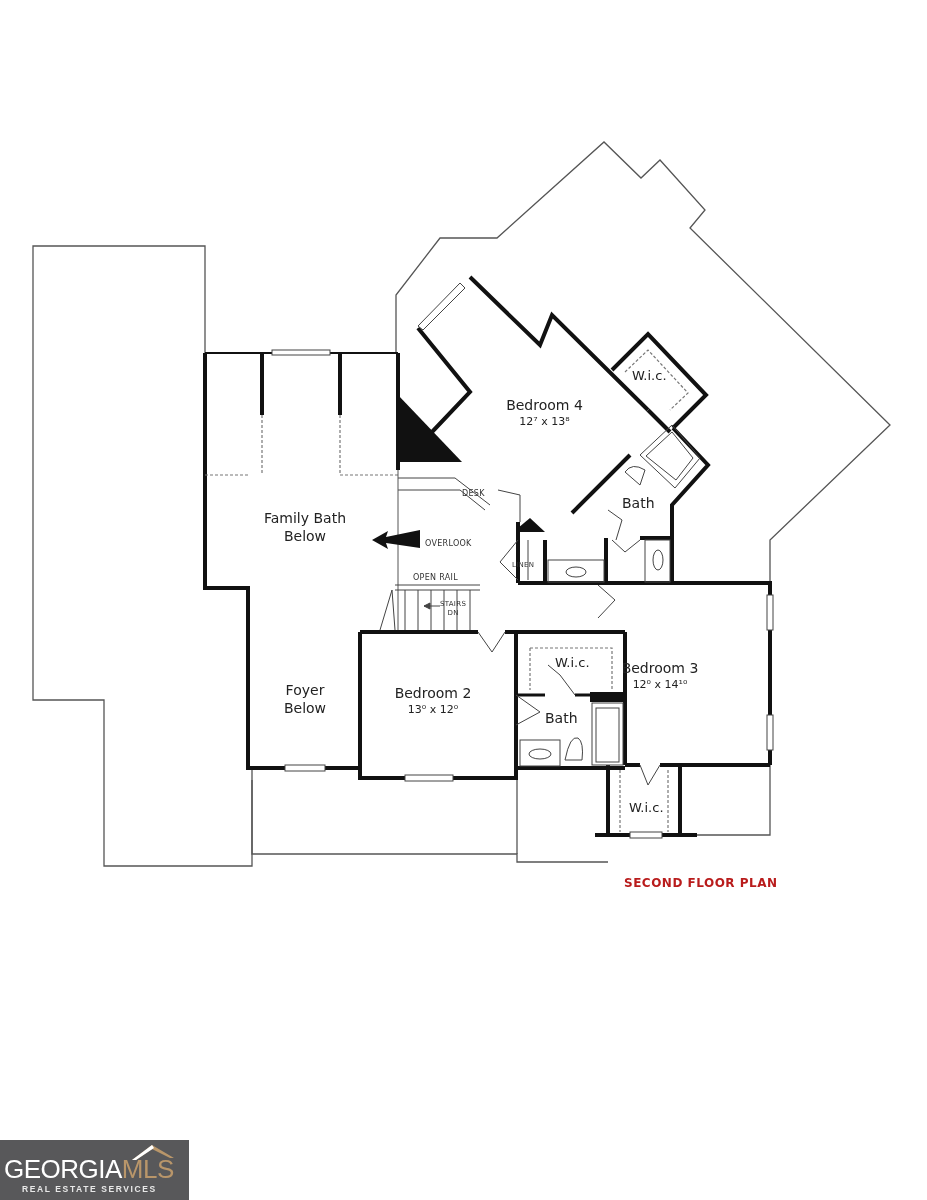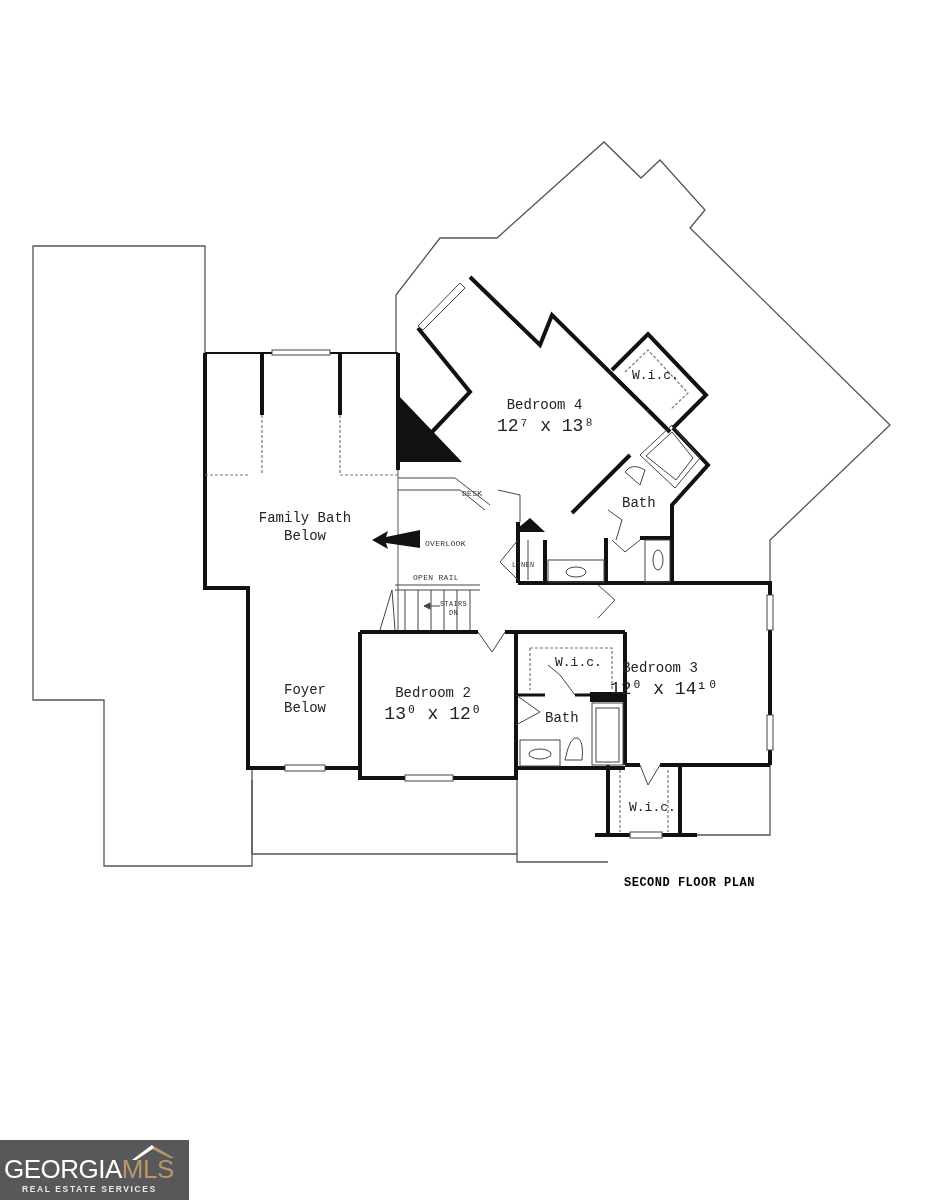--- a/index.html
+++ b/index.html
@@ -1,22 +1,22 @@
 <!DOCTYPE html>
 <html><head>
 <meta charset="utf-8">
 <style>
   html, body { margin:0; padding:0; background:#ffffff; }
   #canvas { position:relative; width:927px; height:1200px; background:#fff; overflow:hidden; font-family:"DejaVu Sans", sans-serif; }
   svg { position:absolute; left:0; top:0; }
-  .lbl { position:absolute; color:#222; text-align:center; white-space:nowrap; line-height:1.25;font-family:Liberation Mono, monospace; }
+  .lbl { position:absolute; color:#222; text-align:center; white-space:nowrap; line-height:1.25; }
   .room { font-size:14px; }
-  .dim { font-size:18px; }
+  .dim { font-size:11px; }
   .small { font-size:8px; letter-spacing:0.3px; color:#333; }
-  .caption { font-size:12px; font-weight:bold; letter-spacing:0.5px; color:#000000; }
+  .caption { font-size:12px; font-weight:bold; letter-spacing:0.5px; color:#b91c1c; }
   .logo { position:absolute; left:0; top:1140px; width:181px; height:60px; background:#58585a;padding-left:8px; }
   .logo-main { position:absolute; left:4px; top:14px; font-size:26px; color:#fff; letter-spacing:-0.5px; font-family:"Liberation Sans", sans-serif; }
   .logo-main span.mls { color:#b9966a; }
   .logo-sub { position:absolute; left:22px; top:44px; font-size:8.5px; color:#e8e8e8; letter-spacing:1.6px; font-weight:bold; font-family:"Liberation Sans", sans-serif; }
   .logo-roof { position:absolute; left:130px; top:2px; }
 </style>
 </head>
 <body>
 
 <div id="canvas">

